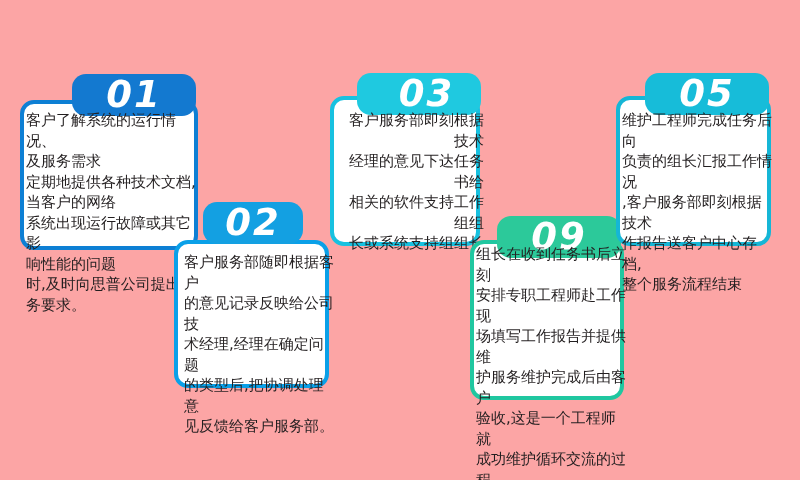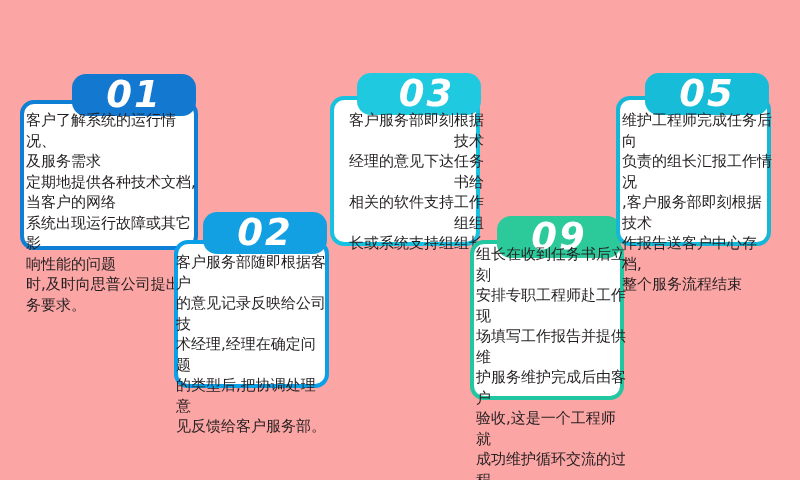--- a/index.html
+++ b/index.html
@@ -74,22 +74,22 @@
 
   
 
   
   #step-1 .step-body   { left: 20px;  top: 100px; width: 178px; height: 150px; border-color: #0d7fd4; }
   #step-1 .step-header { left: 72px;  top: 74px;  width: 124px; height: 42px;  background: #1379d0; }
   #step-1 .step-text   { left: 26px;  top: 110px; width: 176px; }
 
   
   #step-2 .step-body   { left: 174px; top: 240px; width: 155px; height: 148px; border-color: #0aa0e8; }
-  #step-2 .step-header { left: 203px; top: 212px; width: 124px; height: 42px;  background: #13a0e2; }
-  #step-2 .step-text   { left: 176px; top: 252px; width: 152px; }
+  #step-2 .step-header { left: 203px; top: 202px; width: 100px; height: 42px;  background: #13a0e2; }
+  #step-2 .step-text   { left: 184px; top: 252px; width: 152px; }
 
   
   #step-3 .step-body   { left: 330px; top: 96px;  width: 150px; height: 150px; border-color: #17c1e0; }
   #step-3 .step-header { left: 357px; top: 73px;  width: 124px; height: 42px;  background: #1fc9e0; padding-left: 15px; }
   #step-3 .step-text   { left: 336px; top: 110px; width: 148px; text-align: right; }
 
   
   #step-4 .step-body   { left: 470px; top: 240px; width: 154px; height: 160px; border-color: #20c7a0; }
   #step-4 .step-header { left: 497px; top: 216px; width: 124px; height: 42px;  background: #2cc99a; }
   #step-4 .step-text   { left: 476px; top: 244px; width: 152px; }

